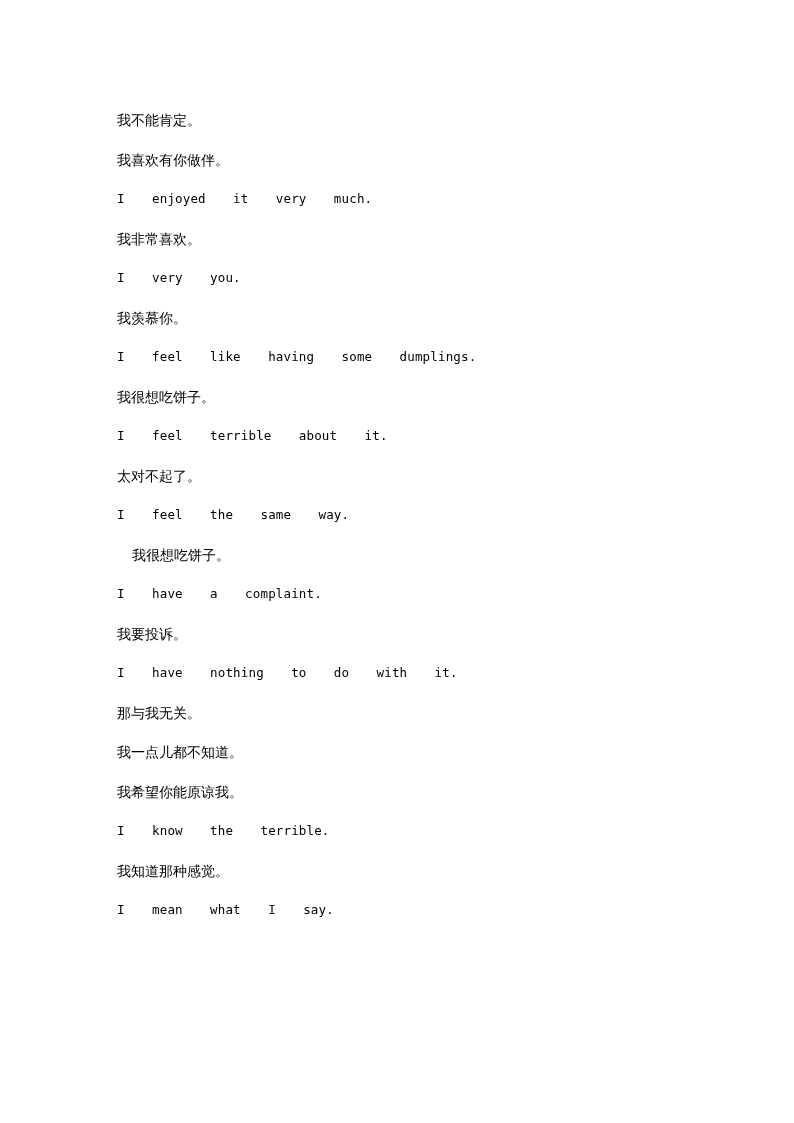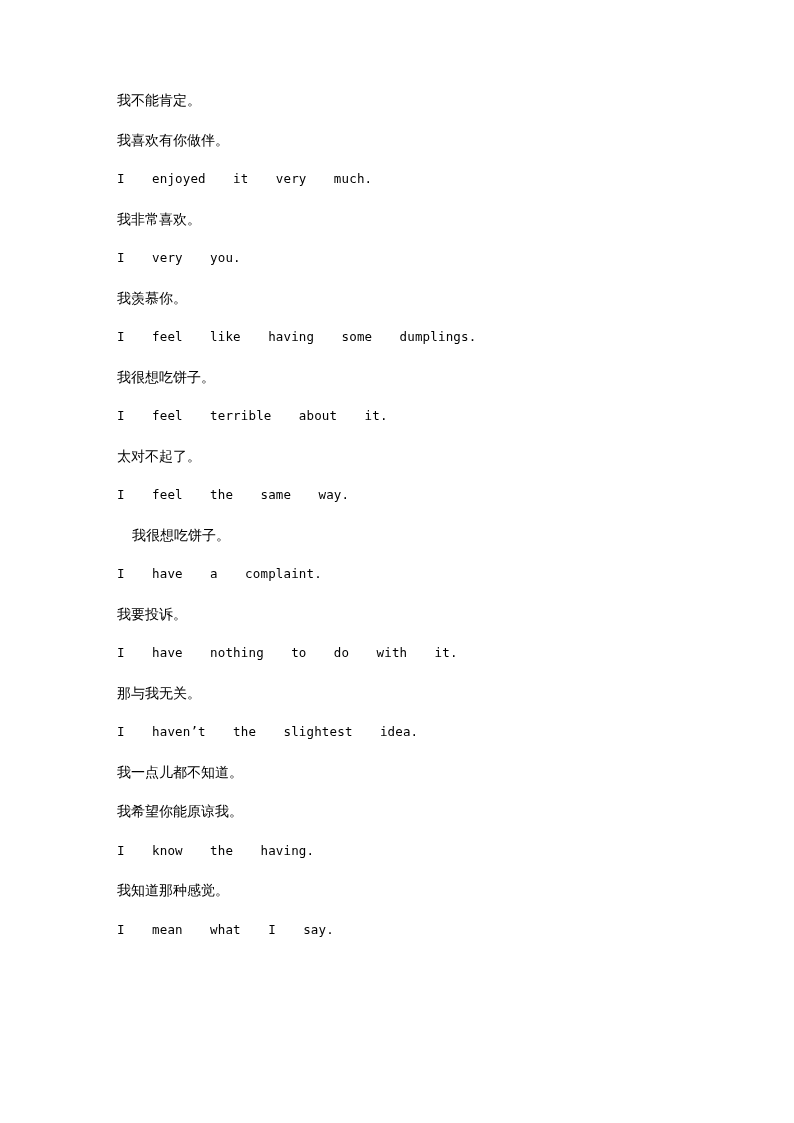--- a/index.html
+++ b/index.html
@@ -16,21 +16,21 @@
     position: relative;
     width: 794px;
     height: 1123px;
     background: #ffffff;
     overflow: hidden;
     box-sizing: border-box;
   }
   #doc-body {
     position: absolute;
     left: 117px;
-    top: 92px;
+    top: 112px;
     width: 600px;
   }
   .line {
     height: 39.5px;
     line-height: 16px;
     white-space: pre;
     color: #000000;
   }
   
   .line.zh {
@@ -63,20 +63,19 @@
       <div class="line en">I  feel  like  having  some  dumplings.</div>
       <div class="line zh">我很想吃饼子。</div>
       <div class="line en">I  feel  terrible  about  it.</div>
       <div class="line zh">太对不起了。</div>
       <div class="line en">I  feel  the  same  way.</div>
       <div class="line zh indent">我很想吃饼子。</div>
       <div class="line en">I  have  a  complaint.</div>
       <div class="line zh">我要投诉。</div>
       <div class="line en">I  have  nothing  to  do  with  it.</div>
       <div class="line zh">那与我无关。</div>
-      <div class="line en">I  haven’t  the  slightest  idea.</div>
       <div class="line zh">我一点儿都不知道。</div>
       <div class="line zh">我希望你能原谅我。</div>
-      <div class="line en">I  know  the  having.</div>
+      <div class="line en">I  know  the  terrible.</div>
       <div class="line zh">我知道那种感觉。</div>
       <div class="line en">I  mean  what  I  say.</div>
     </div>
 </div>
 
 </body></html>

